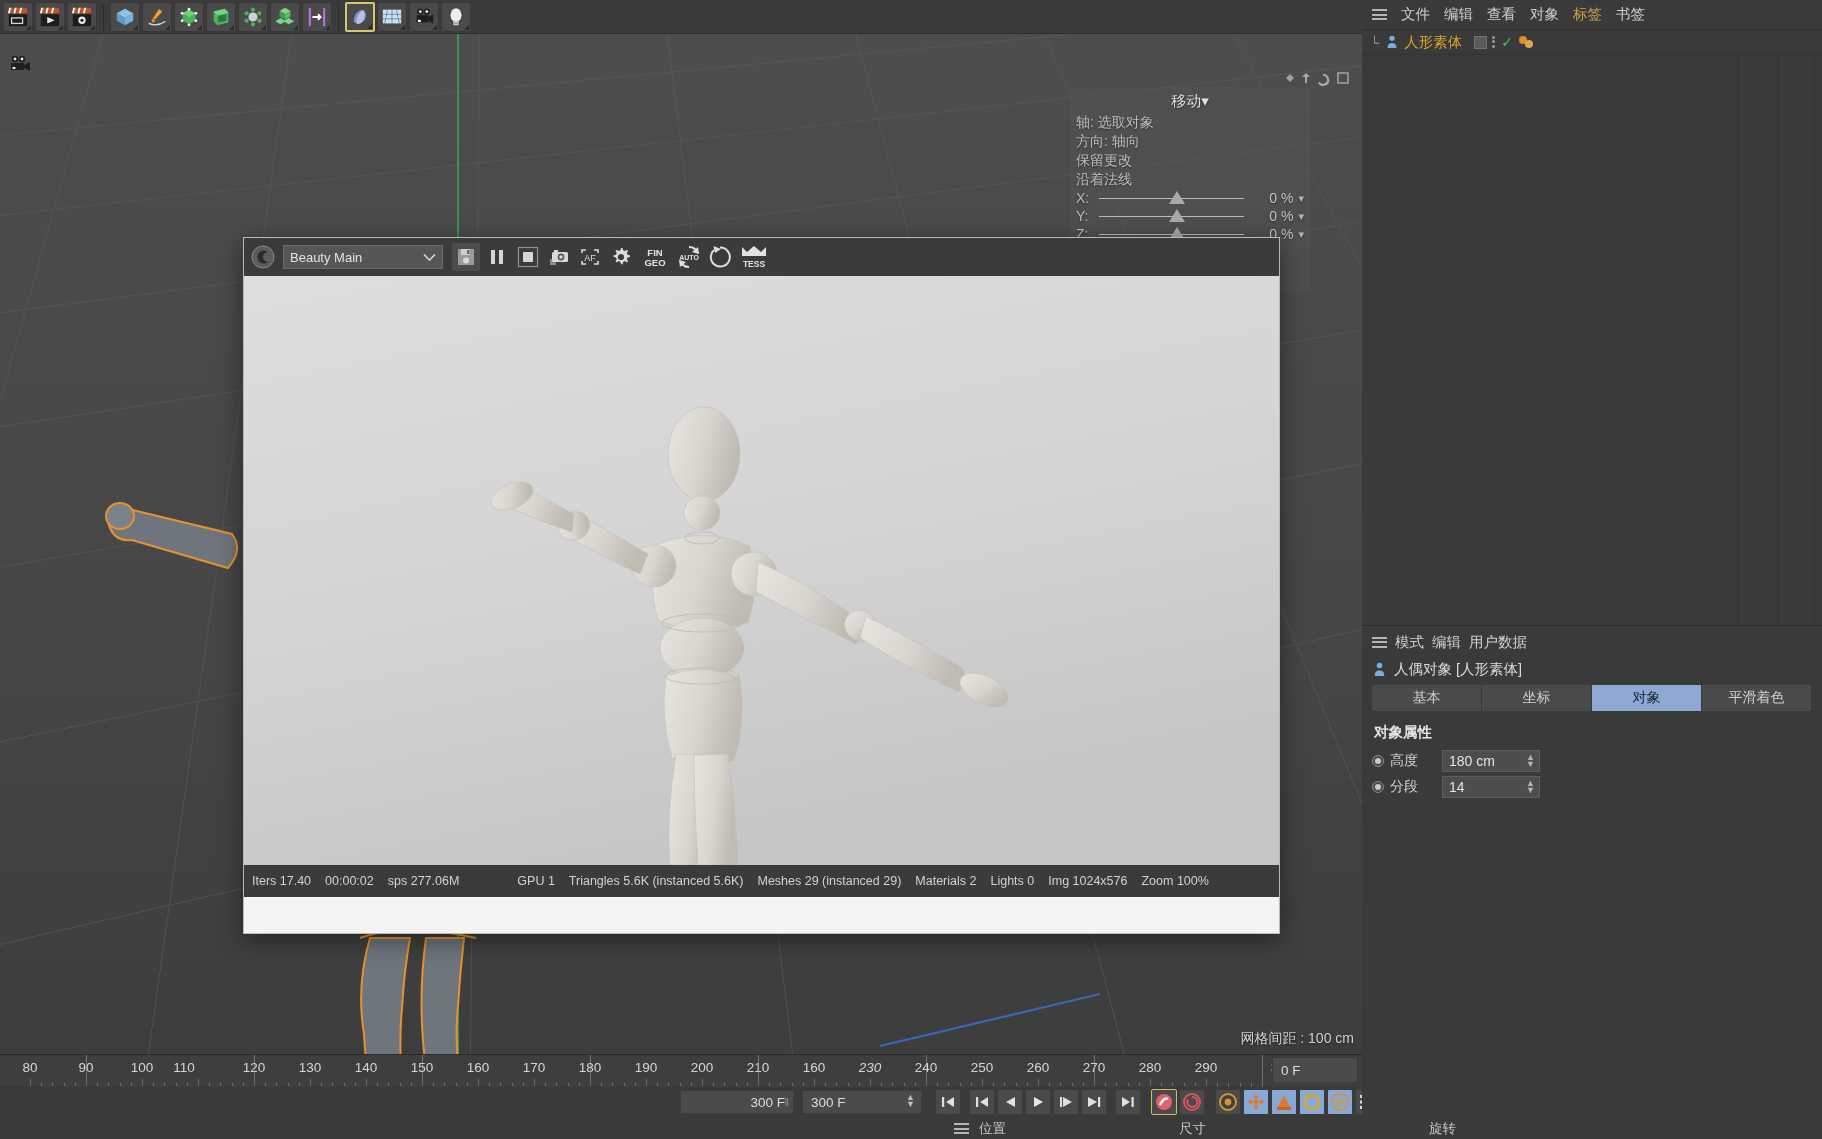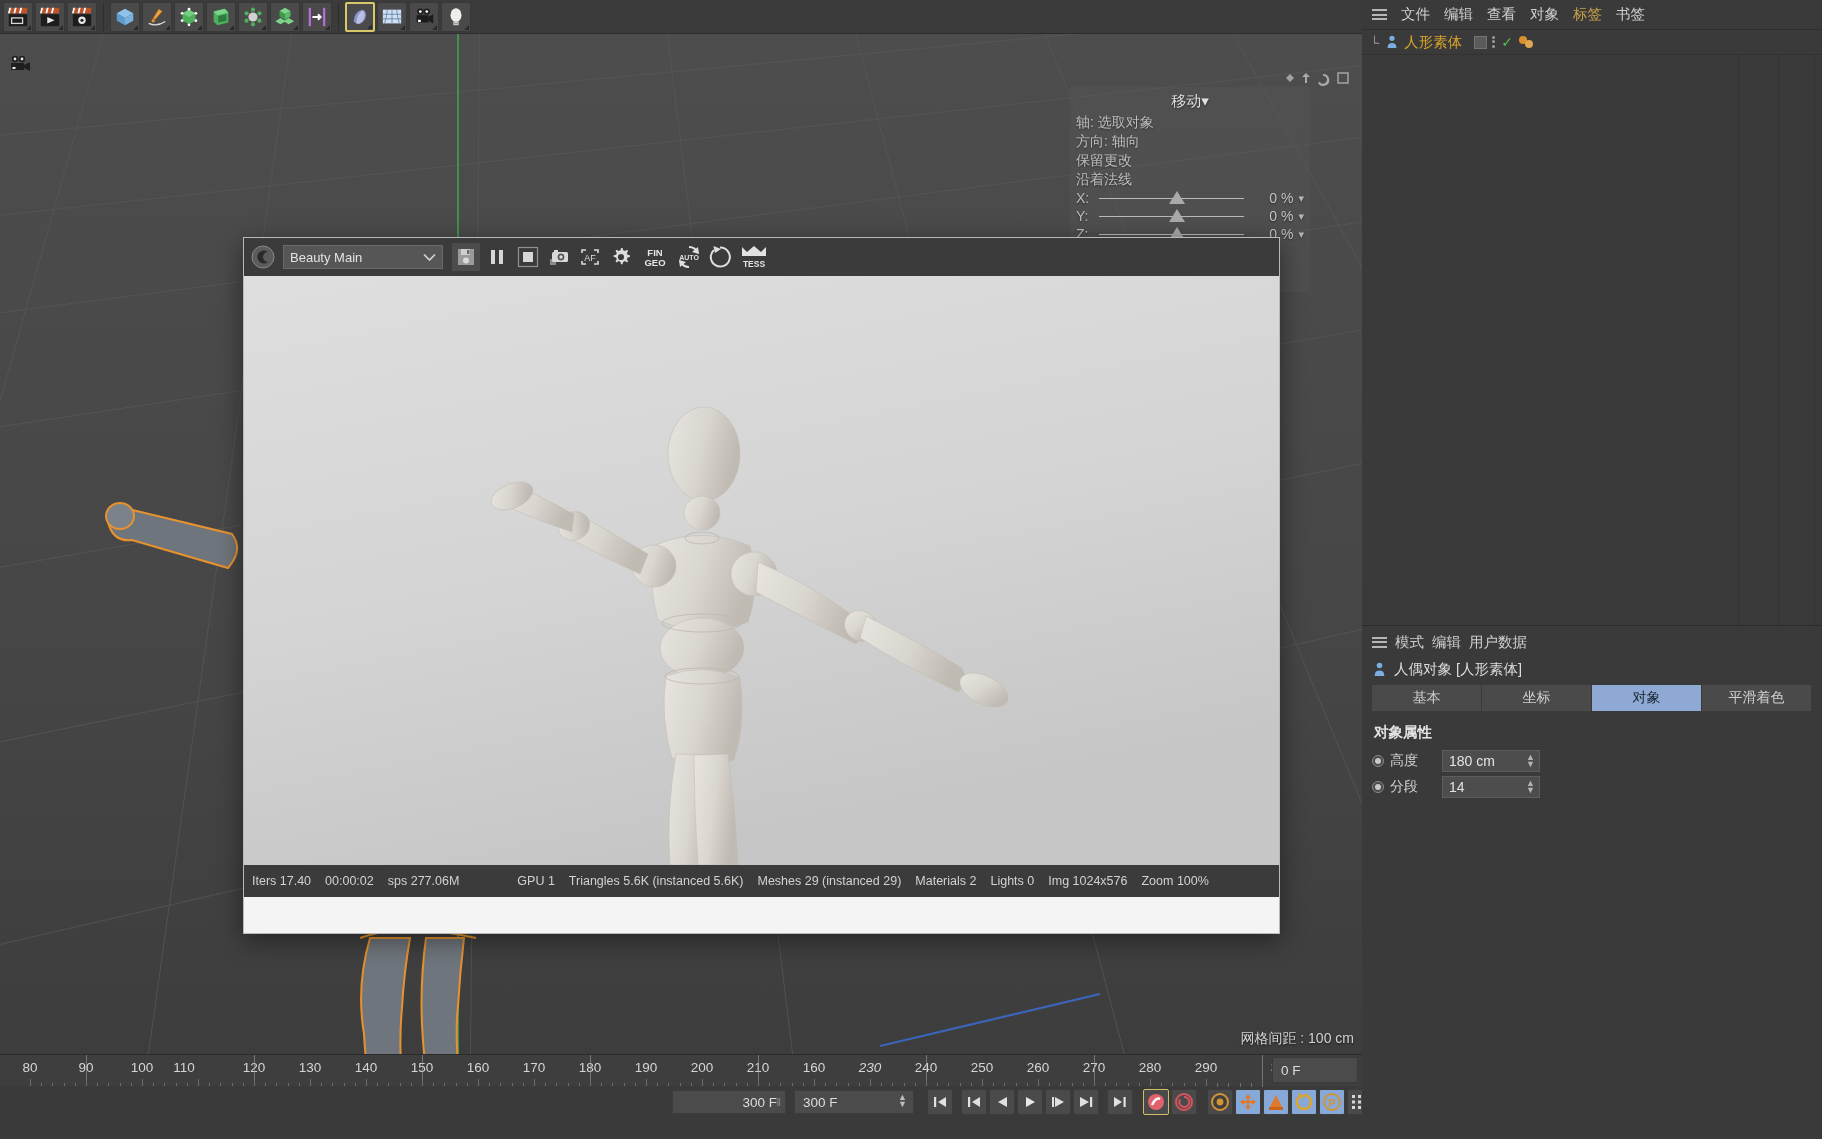--- a/index.html
+++ b/index.html
@@ -171,21 +171,21 @@
   .tl-num { position:absolute; top:5px; color:#d5d5d5; font-size:13.5px; transform:translateX(-50%); }
   .tl-tick { position:absolute; bottom:0; width:1px; background:#6d6d6d; }
   .tl-cur-field {
     position:absolute; left:1272px; top:2px; width:86px; height:26px;
     background:#4b4b4b; color:#dcdcdc; font-size:13.5px;
     display:flex; align-items:center; padding-left:8px; border:1px solid #3a3a3a;
   }
 
   
   .transport {
-    position:absolute; left:8px; top:1086px; width:1199px; height:32px;
+    position:absolute; left:16px; top:1086px; width:1199px; height:32px;
     background:#3a3a3a; display:flex; align-items:center;
   }
   .tp-field {
     height:24px; background:#4b4b4b; border:1px solid #3c3c3c; color:#dcdcdc;
     font-size:13.5px; display:flex; align-items:center; justify-content:flex-end;
     padding:0 8px; position:relative;
   }
   .tp-btn {
     width:26px; height:26px; display:flex; align-items:center; justify-content:center;
     background:#4a4a4a; margin:0 1px; border:1px solid #3c3c3c; border-radius:2px;
@@ -989,14 +989,24 @@
         <svg width="20" height="18" viewBox="0 0 20 18">
             <rect x="3" y="2" width="4" height="14" fill="#d87a22"></rect>
             <rect x="10" y="2" width="4" height="14" fill="#2a5dae"></rect>
           </svg>
       </div>
     </div>
   </div>
 
   <div class="right-footer"></div>
 
+  <div class="coord-bar">
+    <span class="hamburger" style="margin-left:14px;margin-right:10px;">
+        <i></i>
+        <i></i>
+        <i></i>
+      </span>
+    <span class="coord-lbl" style="width:200px">位置</span>
+    <span class="coord-lbl" style="width:250px">尺寸</span>
+    <span class="coord-lbl">旋转</span>
+  </div>
 
 </div>
 
 </body></html>

